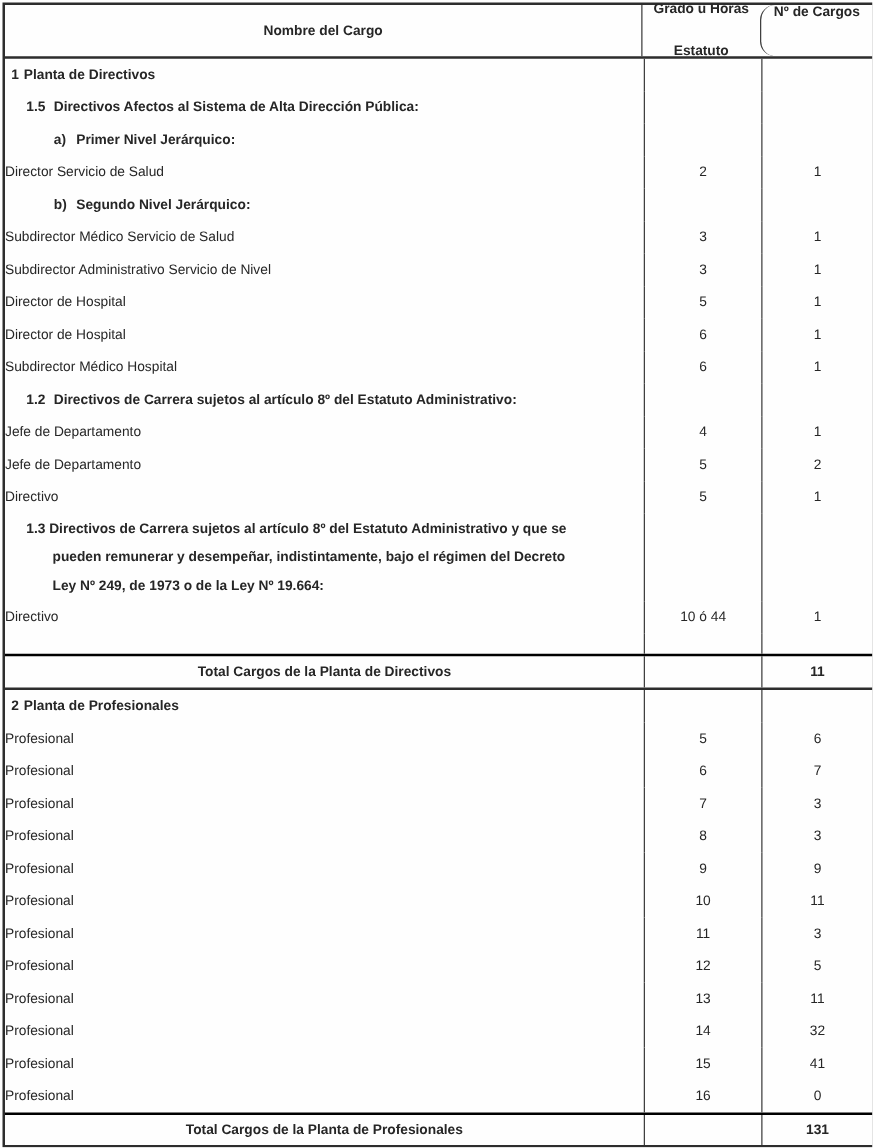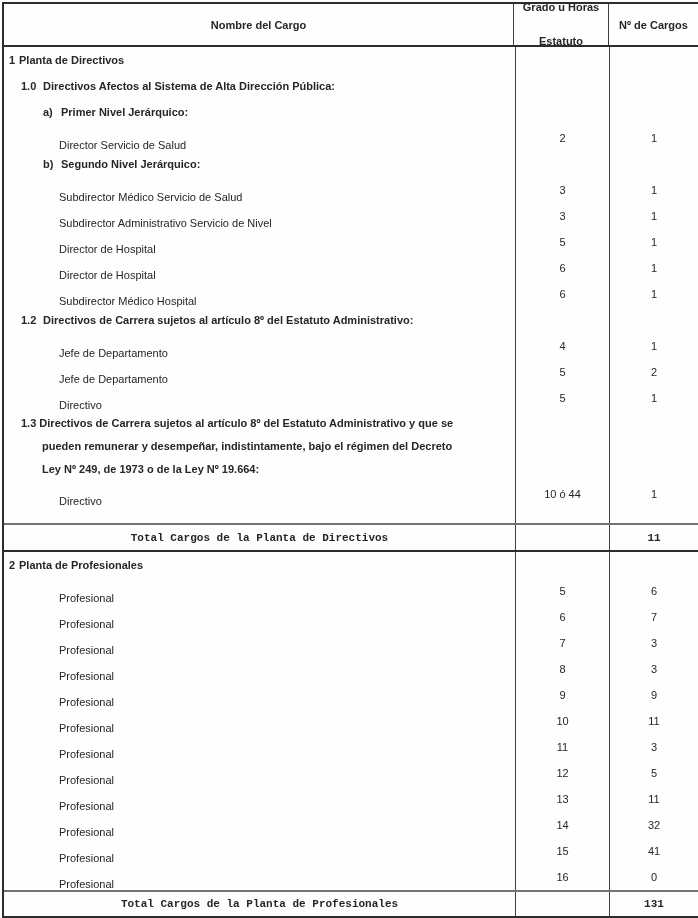--- a/index.html
+++ b/index.html
@@ -33,22 +33,23 @@
   }
   .hdr .h-grade{
     width:94px;
     border-left:1.5px solid #3f3f3f;
     display:flex;flex-direction:column;align-items:center;justify-content:center;
     text-align:center;line-height:17px;gap:17px;
   }
   .hdr .h-count{
     width:89px;
     border-left:1.5px solid #3f3f3f;
-    display:flex;align-items:center;justify-content:center;
+    display:flex;justify-content:center;
     text-align:center;
+    border-radius:12px;
   }
   .row{
     display:flex;
     height:26px;
     font-size:11px;
     align-items:stretch;
   }
   .c{display:flex;align-items:center;box-sizing:border-box;}
   .c-name{flex:1;overflow:hidden;}
   .c-grade{
@@ -63,40 +64,39 @@
   .lbl{display:inline-block;}
   .row.section{font-weight:bold;}
   .row.section .c-name{padding-left:5px;}
   .row.section .num{width:10px;}
   .row.subsection{font-weight:bold;}
   .row.subsection .c-name{padding-left:17px;}
   .row.subsection .num{width:22px;}
   .row.letter{font-weight:bold;}
   .row.letter .c-name{padding-left:39px;}
   .row.letter .num{width:18px;}
-  .row.item .c-name{padding-left:55px;align-items:flex-end;}
+  .row.item .c-name{}
   .row.para{
     height:70px;font-weight:bold;
   }
   .row.para .c-name{padding-left:0;}
   .row.para .lbl{
     display:block;
     white-space:pre-line;
     line-height:23px;
     padding-left:38px;
     text-indent:-21px;
     padding-right:8px;
   }
   .row.spacer{height:16px;}
   .row.total{
     height:25px;
     font-weight:bold;
-    border-top:2px solid #737373;
+    border-top:2px solid #000000;
     border-bottom:2px solid #2d2d2d;
-    font-family:Liberation Mono, monospace;
   }
   .row.total:last-child{border-bottom:none;height:24px;}
   .row.total .c-name{justify-content:center;text-align:center;padding-left:0;}
 </style>
 </head>
 <body>
 
 <div class="page">
   <div class="doc-table">
     <div class="hdr">
@@ -115,21 +115,21 @@
         <div class="row section">
           <div class="c c-name">
             <span class="num">1</span>
             <span class="lbl">Planta de Directivos</span>
           </div>
           <div class="c c-grade"></div>
           <div class="c c-count"></div>
         </div>
         <div class="row subsection">
           <div class="c c-name">
-            <span class="num">1.0</span>
+            <span class="num">1.5</span>
             <span class="lbl">Directivos Afectos al Sistema de Alta Dirección Pública:</span>
           </div>
           <div class="c c-grade"></div>
           <div class="c c-count"></div>
         </div>
         <div class="row letter">
           <div class="c c-name">
             <span class="num">a)</span>
             <span class="lbl">Primer Nivel Jerárquico:</span>
           </div>

